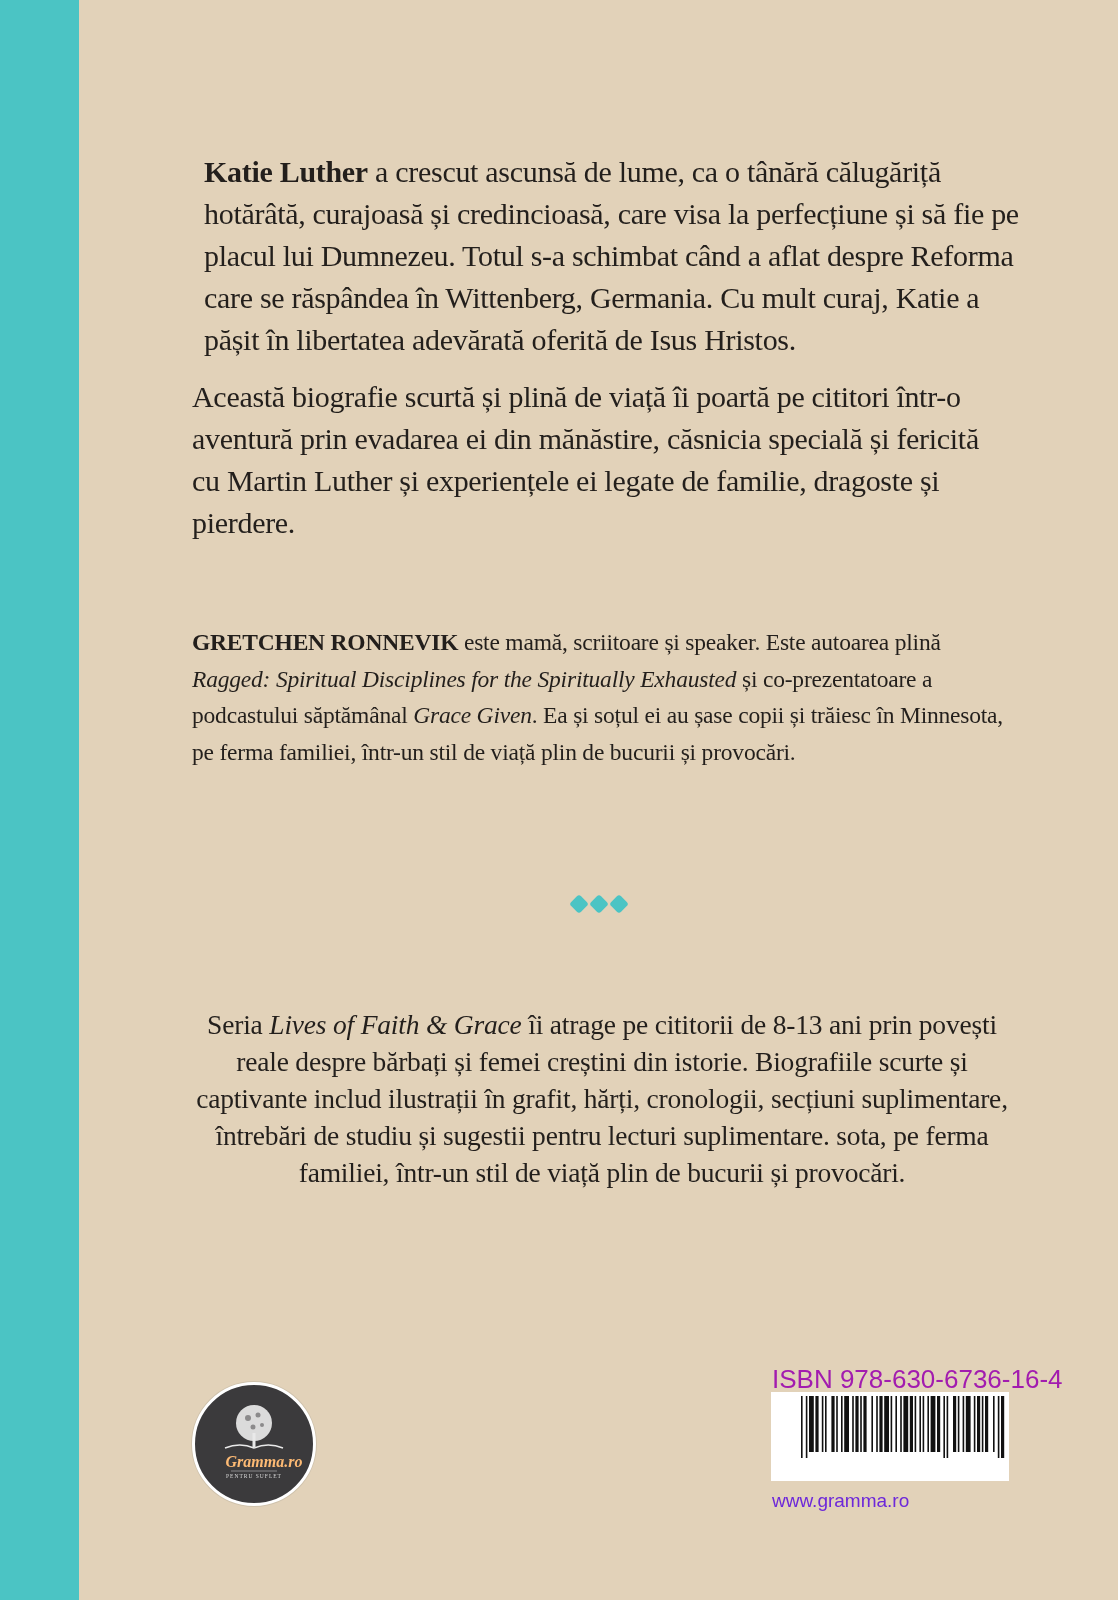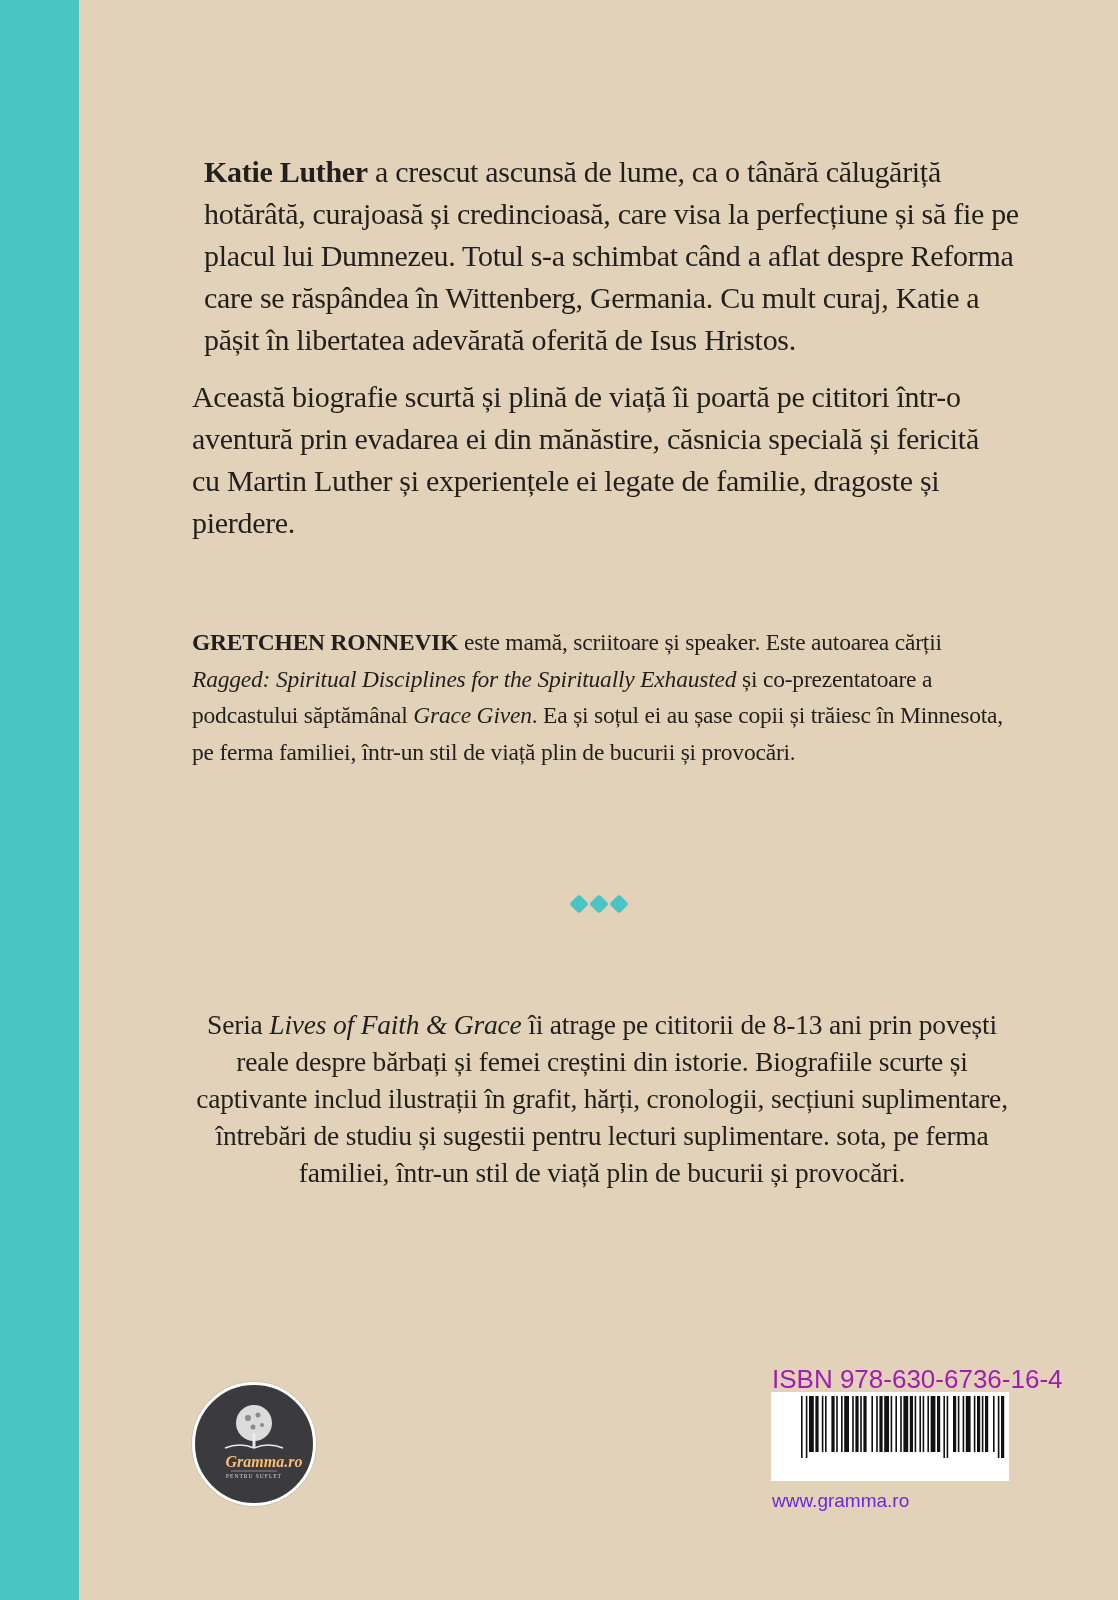--- a/index.html
+++ b/index.html
@@ -78,21 +78,21 @@
 
 <div class="block" id="b1">
   <p><b>Katie Luther</b><span> a crescut ascunsă de lume, ca o tânără călugăriță hotărâtă, curajoasă și credincioasă, care visa la perfecțiune și să fie pe placul lui Dumnezeu. Totul s-a schimbat când a aflat despre Reforma care se răspândea în Wittenberg, Germania. Cu mult curaj, Katie a pășit în libertatea adevărată oferită de Isus Hristos.</span></p>
 </div>
 
 <div class="block" id="b2">
   <p>Această biografie scurtă și plină de viață îi poartă pe cititori într-o aventură prin evadarea ei din mănăstire, căsnicia specială și fericită cu Martin Luther și experiențele ei legate de familie, dragoste și pierdere.</p>
 </div>
 
 <div class="block" id="b3">
-  <p><b>GRETCHEN RONNEVIK</b><span> este mamă, scriitoare și speaker. Este autoarea cărții </span><i>Ragged: Spiritual Disciplines for the Spiritually Exhausted</i><span> și co-prezen­tatoare a podcastului săptămânal </span><i>Grace Given</i><span>. Ea și soțul ei au șase copii și trăiesc în Minnesota, pe ferma familiei, într-un stil de viață plin de bucurii și provocări.</span></p>
+  <p><b>GRETCHEN RONNEVIK</b><span> este mamă, scriitoare și speaker. Este autoarea plină </span><i>Ragged: Spiritual Disciplines for the Spiritually Exhausted</i><span> și co-prezen­tatoare a podcastului săptămânal </span><i>Grace Given</i><span>. Ea și soțul ei au șase copii și trăiesc în Minnesota, pe ferma familiei, într-un stil de viață plin de bucurii și provocări.</span></p>
 </div>
 
 <div class="dots">
   <div class="dot"></div>
   <div class="dot"></div>
   <div class="dot"></div>
 </div>
 
 <div class="block" id="b4">
   <p><span>Seria </span><i>Lives of Faith &amp; Grace</i><span> îi atrage pe cititorii de 8-13 ani prin povești reale despre bărbați și femei creștini din istorie. Biografiile scurte și captivante includ ilustrații în grafit, hărți, cronologii, secțiuni supli­mentare, întrebări de studiu și sugestii pentru lecturi suplimentare. sota, pe ferma familiei, într-un stil de viață plin de bucurii și provocări.</span></p>

